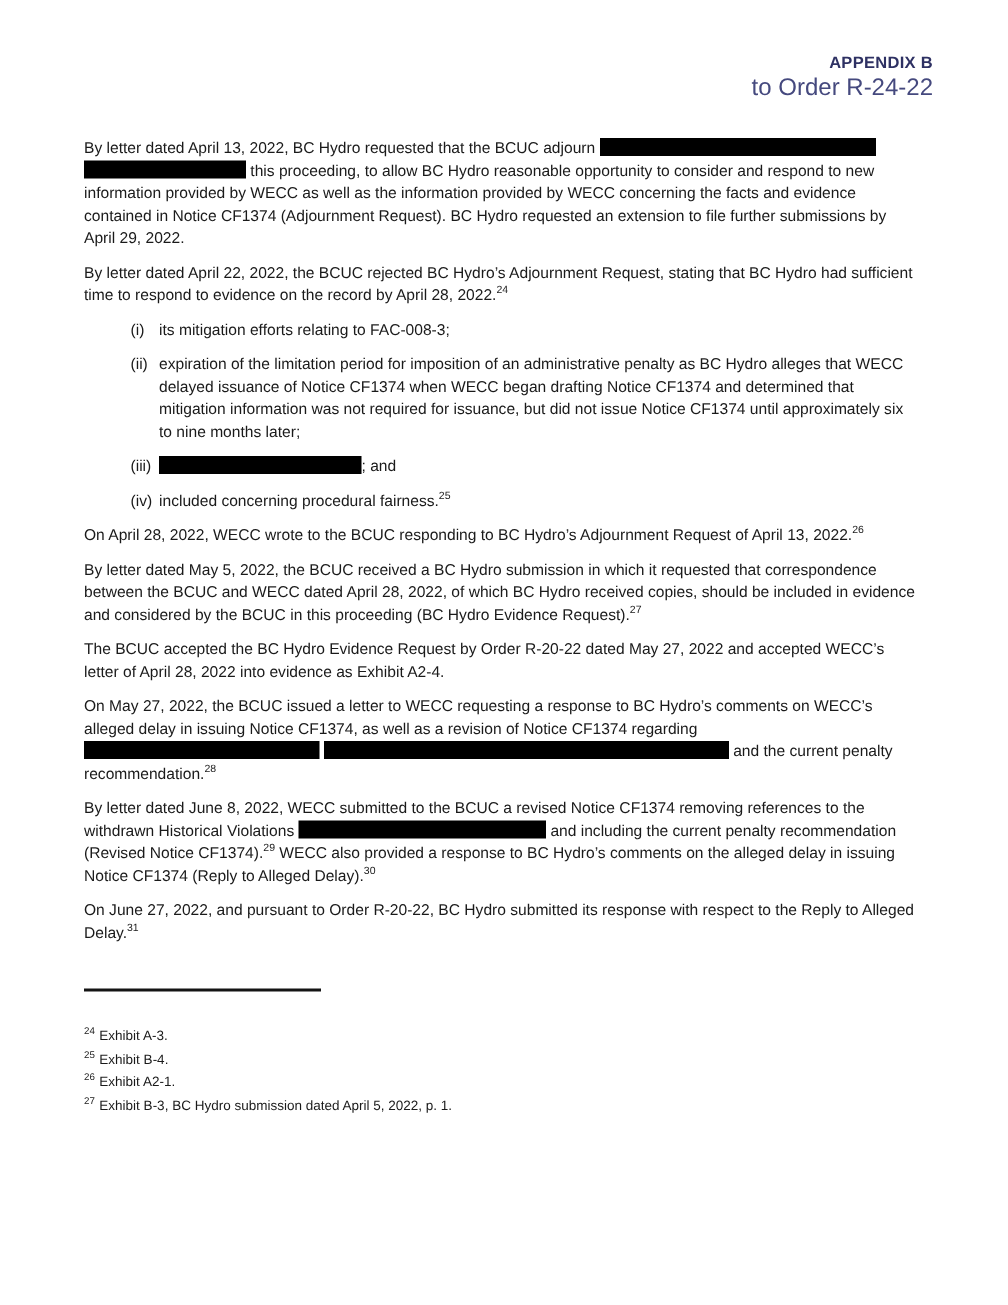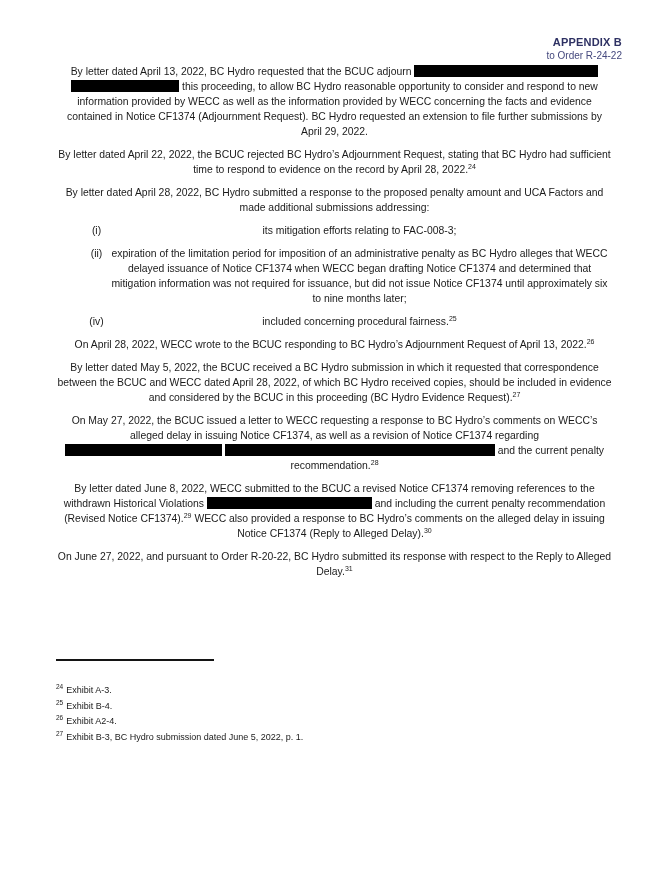--- a/index.html
+++ b/index.html
@@ -6,24 +6,24 @@
   .page{
     position:relative;
     width:672px;height:746px;
     background:#ffffff;
     font-family:"Liberation Sans", sans-serif;
     color:#1a1a1a;
     overflow:hidden;
   }
   .header{position:absolute;top:36px;right:50px;text-align:right;}
   .appendix{font-weight:bold;font-size:11px;letter-spacing:.2px;}
-  .order{font-size:10px;margin-top:2px;}
+  .order{font-size:16px;margin-top:2px;}
   .doc-body{
-    position:absolute;left:56px;top:64px;width:557px;
-    font-size:10.4px;line-height:15px;text-align:center;
+    position:absolute;left:56px;top:92px;width:557px;
+    font-size:10.4px;line-height:15px;
   }
   .para{margin:0 0 8px 0;}
   .list-item{display:flex;margin:0 0 8px 0;padding-left:31px;}
   .marker{width:19px;flex:none;}
   .li-text{flex:1;}
   .redact{display:inline-block;background:#000;height:12px;vertical-align:-2px;}
   .fn-ref{font-size:7px;vertical-align:super;line-height:0;}
   .fn-sep{position:absolute;left:56px;top:659px;width:158px;border-top:2px solid #141414;}
   .footnotes{position:absolute;left:56px;top:683px;width:557px;font-size:9px;line-height:15.5px;}
   .footnote{white-space:nowrap;}
@@ -37,47 +37,51 @@
 <div class="page">
 
   <div class="header">
     <div class="appendix" style="color: rgb(46, 49, 99);">APPENDIX B</div>
     <div class="order" style="color: rgb(69, 73, 126);">to Order R-24-22</div>
   </div>
 
   <div class="doc-body" id="doc-body">
       <div class="para"><span>By letter dated April 13, 2022, BC Hydro requested that the BCUC adjourn </span><span class="redact" style="width: 184px; background: rgb(0, 0, 0);"></span><span> </span><span class="redact" style="width: 108px; background: rgb(0, 0, 0);"></span><span> this proceeding, to allow BC Hydro reasonable opportunity to consider and respond to new information provided by WECC as well as the information provided by WECC concerning the facts and evidence contained in Notice CF1374 (Adjournment Request). BC Hydro requested an extension to file further submissions by April 29, 2022.</span></div>
       <div class="para"><span>By letter dated April 22, 2022, the BCUC rejected BC Hydro’s Adjournment Request, stating that BC Hydro had sufficient time to respond to evidence on the record by April 28, 2022.</span><span class="fn-ref">24</span></div>
-      <div class="para"><span>By letter dated April 28, 2022, BC Hydro submitted a response to the proposed penalty amount and UCA Factors and made additional submissions addressing:</span></div>
       <div class="list-item">
         <span class="marker">(i)</span>
         <span class="li-text"><span>its mitigation efforts relating to FAC-008-3;</span></span>
       </div>
       <div class="list-item">
         <span class="marker">(ii)</span>
         <span class="li-text"><span>expiration of the limitation period for imposition of an administrative penalty as BC Hydro alleges that WECC delayed issuance of Notice CF1374 when WECC began drafting Notice CF1374 and determined that mitigation information was not required for issuance, but did not issue Notice CF1374 until approximately six to nine months later;</span></span>
       </div>
       <div class="list-item">
+        <span class="marker">(iii)</span>
+        <span class="li-text"><span class="redact" style="width: 135px; background: rgb(0, 0, 0);"></span><span>; and</span></span>
+      </div>
+      <div class="list-item">
         <span class="marker">(iv)</span>
         <span class="li-text"><span>included concerning procedural fairness.</span><span class="fn-ref">25</span></span>
       </div>
       <div class="para"><span>On April 28, 2022, WECC wrote to the BCUC responding to BC Hydro’s Adjournment Request of April 13, 2022.</span><span class="fn-ref">26</span></div>
       <div class="para"><span>By letter dated May 5, 2022, the BCUC received a BC Hydro submission in which it requested that correspondence between the BCUC and WECC dated April 28, 2022, of which BC Hydro received copies, should be included in evidence and considered by the BCUC in this proceeding (BC Hydro Evidence Request).</span><span class="fn-ref">27</span></div>
+      <div class="para"><span>The BCUC accepted the BC Hydro Evidence Request by Order R-20-22 dated May 27, 2022 and accepted WECC’s letter of April 28, 2022 into evidence as Exhibit A2-4.</span></div>
       <div class="para"><span>On May 27, 2022, the BCUC issued a letter to WECC requesting a response to BC Hydro’s comments on WECC’s alleged delay in issuing Notice CF1374, as well as a revision of Notice CF1374 regarding </span><span class="redact" style="width: 157px; background: rgb(0, 0, 0);"></span><span> </span><span class="redact" style="width: 270px; background: rgb(0, 0, 0);"></span><span> and the current penalty recommendation.</span><span class="fn-ref">28</span></div>
       <div class="para"><span>By letter dated June 8, 2022, WECC submitted to the BCUC a revised Notice CF1374 removing references to the withdrawn Historical Violations </span><span class="redact" style="width: 165px; background: rgb(0, 0, 0);"></span><span> and including the current penalty recommendation (Revised Notice CF1374).</span><span class="fn-ref">29</span><span> WECC also provided a response to BC Hydro’s comments on the alleged delay in issuing Notice CF1374 (Reply to Alleged Delay).</span><span class="fn-ref">30</span></div>
       <div class="para"><span>On June 27, 2022, and pursuant to Order R-20-22, BC Hydro submitted its response with respect to the Reply to Alleged Delay.</span><span class="fn-ref">31</span></div>
     </div>
 
   <div class="fn-sep"></div>
 
   <div class="footnotes" id="footnotes">
       <div class="footnote"><span class="fn-num">24</span><span>Exhibit A-3.</span></div>
       <div class="footnote"><span class="fn-num">25</span><span>Exhibit B-4.</span></div>
-      <div class="footnote"><span class="fn-num">26</span><span>Exhibit A2-4.</span></div>
-      <div class="footnote"><span class="fn-num">27</span><span>Exhibit B-3, BC Hydro submission dated June 5, 2022, p. 1.</span></div>
+      <div class="footnote"><span class="fn-num">26</span><span>Exhibit A2-1.</span></div>
+      <div class="footnote"><span class="fn-num">27</span><span>Exhibit B-3, BC Hydro submission dated April 5, 2022, p. 1.</span></div>
       <div class="footnote"><span class="fn-num">28</span><span>Exhibit A-2.</span></div>
       <div class="footnote"><span class="fn-num">29</span><span>Exhibit A2-5, pp. 2–16.</span></div>
       <div class="footnote"><span class="fn-num">30</span><span>Ibid., p. 7.</span></div>
       <div class="footnote"><span class="fn-num">31</span><span>Exhibit B-4.</span></div>
     </div>
 
   <div class="footer-line"></div>
   <div class="page-num">14 of 36</div>
 
 </div>

